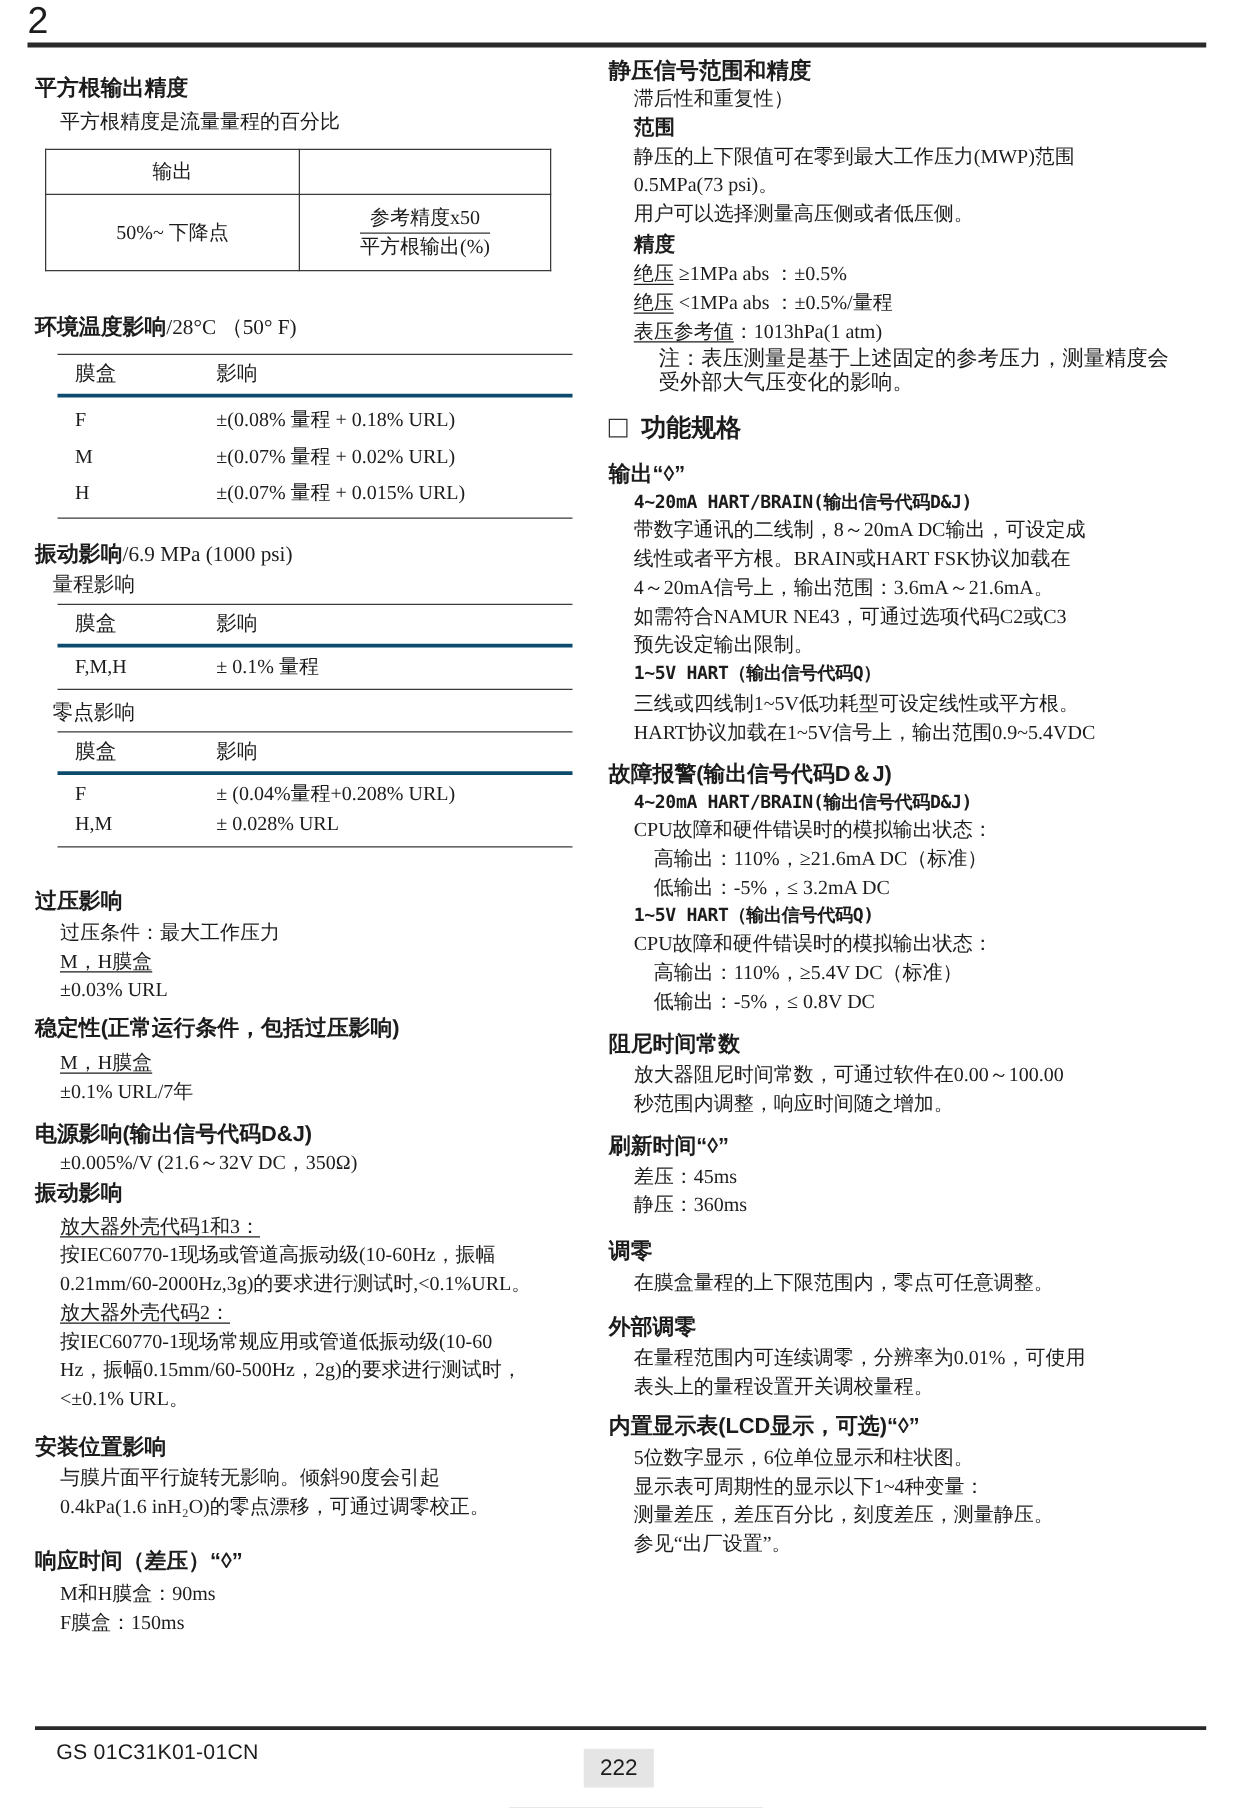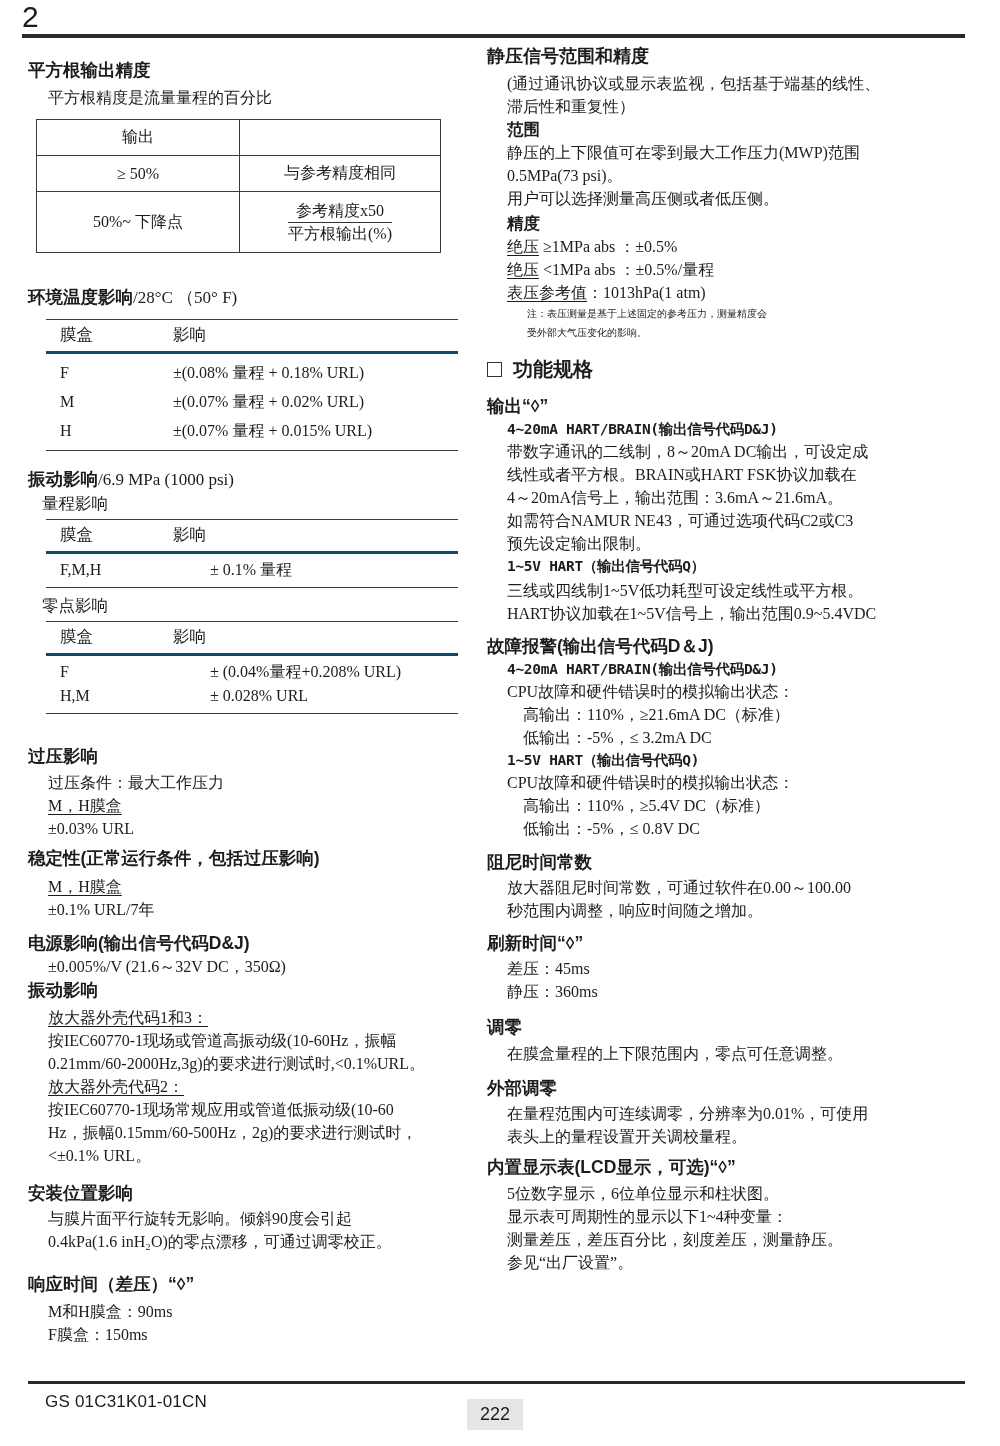--- a/index.html
+++ b/index.html
@@ -17,38 +17,38 @@
   
   .col-left  { position:absolute; left:28px;  top:50px; width:455px; }
   .col-right { position:absolute; left:487px; top:44px; width:492px; }
   
   .h  { font-family:"Liberation Sans",sans-serif; font-weight:700; font-size:17.5px; line-height:24px; white-space:nowrap; }
   .h .lt { font-family:"Liberation Serif",serif; font-weight:400; font-size:17px; }
   .hb { font-family:"Liberation Sans",sans-serif; font-weight:700; font-size:16.5px; line-height:23px; padding-left:20px; }
   .sub { font-size:16.5px; line-height:24px; padding-left:14px; }
   .b  { font-size:16px; line-height:23px; padding-left:20px; white-space:nowrap; }
   .b2 { padding-left:36px; }
-  .note { font-size:10px; line-height:19px; padding-left:40px; white-space:nowrap; }
+  .note { font-size:17px; line-height:19px; padding-left:40px; white-space:nowrap; }
   .mono { font-family:"DejaVu Sans Mono",monospace; font-weight:700; font-size:14.5px; line-height:22px; padding-left:20px; letter-spacing:-0.3px; white-space:nowrap; }
   .u { text-decoration:underline; text-underline-offset:3px; }
   
   .box-table { border-collapse:collapse; margin:10px 0 0 8px; width:405px; }
   .box-table td { border:1.5px solid #3a3a3a; text-align:center; font-size:16px; }
   .box-table tr.r1 td { height:33px; }
   .box-table tr.r2 td { height:33px; }
   .box-table tr.r3 td { height:58px; }
   .box-table td.c1 { width:200px; }
   .frac { display:inline-block; text-align:center; line-height:22px; }
   .frac .ftop { display:block; border-bottom:1.2px solid #333; padding:0 3px; }
   .frac .fbot { display:block;text-align:right; }
   
   .rtable { margin-left:18px; width:412px; border-top:1.5px solid #3a3a3a; border-bottom:1.5px solid #3a3a3a; }
   .rtable .hd { display:grid; grid-template-columns:113px 1fr; padding:4px 0 5px 14px; border-bottom:3px solid #0c4a6e; font-size:16.5px; }
   .rtable .row { display:grid; grid-template-columns:113px 1fr; padding-left:14px; line-height:29px; }
-  .rtable.tight .row { line-height:24px;gap:37px; }
+  .rtable.tight .row { line-height:24px; }
   .rtable .pad-top { padding-top:4px; }
   .rtable .pad-bot { padding-bottom:5px; }
   
   .section-h { display:flex; align-items:center; gap:11px; font-family:"Liberation Sans",sans-serif; font-weight:700; font-size:20px; }
   .sq { width:13px; height:13px; border:1.6px solid #333; flex:0 0 auto; }
 </style>
 </head>
 <body>
 
 <div class="page">
@@ -59,24 +59,20 @@
   <div class="col-left">
 
     <div class="h" style="margin-top:8px">平方根输出精度</div>
     <div class="b" style="margin-top:4px">平方根精度是流量量程的百分比</div>
 
     <table class="box-table">
       <tbody>
           <tr class="r1">
         <td class="c1">输出</td>
         <td></td>
-      </tr>
-      <tr class="r2">
-        <td class="c1">≥ 50%</td>
-        <td>与参考精度相同</td>
       </tr>
       <tr class="r3">
         <td class="c1">50%~ 下降点</td>
         <td>
           <span class="frac">
             <span class="ftop">参考精度x50</span>
             <span class="fbot">平方根输出(%)</span>
           </span>
         </td>
       </tr>
@@ -162,21 +158,20 @@
 
     <div class="h" style="margin-top:19px">响应时间（差压）“◊”</div>
     <div class="b" style="margin-top:4px">M和H膜盒：90ms</div>
     <div class="b">F膜盒：150ms</div>
 
   </div>
 
   <div class="col-right">
 
     <div class="h" style="font-size:18px">静压信号范围和精度</div>
-    <div class="b" style="margin-top:4px">(通过通讯协议或显示表监视，包括基于端基的线性、</div>
     <div class="b">滞后性和重复性）</div>
     <div class="hb">范围</div>
     <div class="b">静压的上下限值可在零到最大工作压力(MWP)范围</div>
     <div class="b">0.5MPa(73 psi)。</div>
     <div class="b">用户可以选择测量高压侧或者低压侧。</div>
     <div class="hb" style="margin-top:2px">精度</div>
     <div class="b"><span class="u">绝压</span><span> ≥1MPa abs ：±0.5%</span></div>
     <div class="b"><span class="u">绝压</span><span> &lt;1MPa abs ：±0.5%/量程</span></div>
     <div class="b"><span class="u">表压参考值</span><span>：1013hPa(1 atm)</span></div>
     <div class="note">注：表压测量是基于上述固定的参考压力，测量精度会</div>

